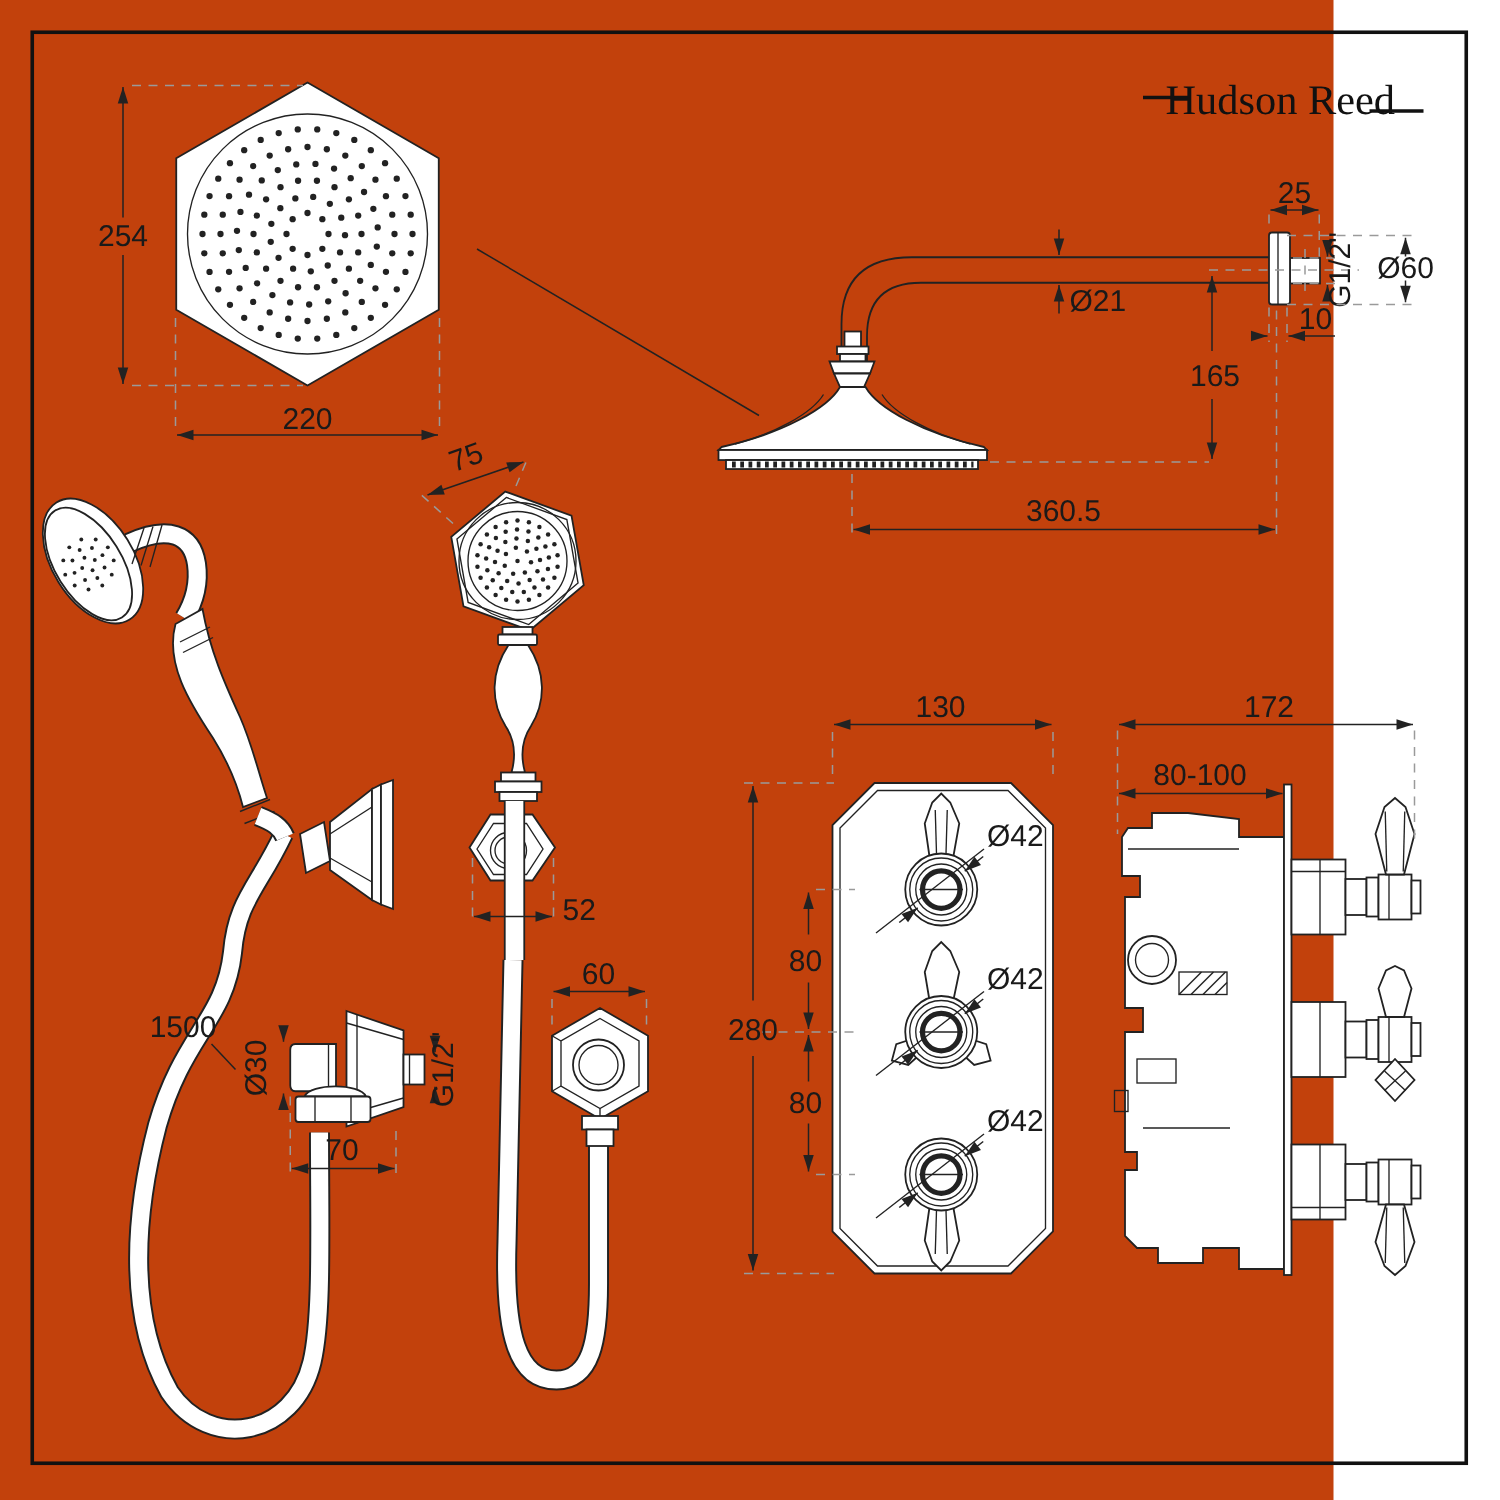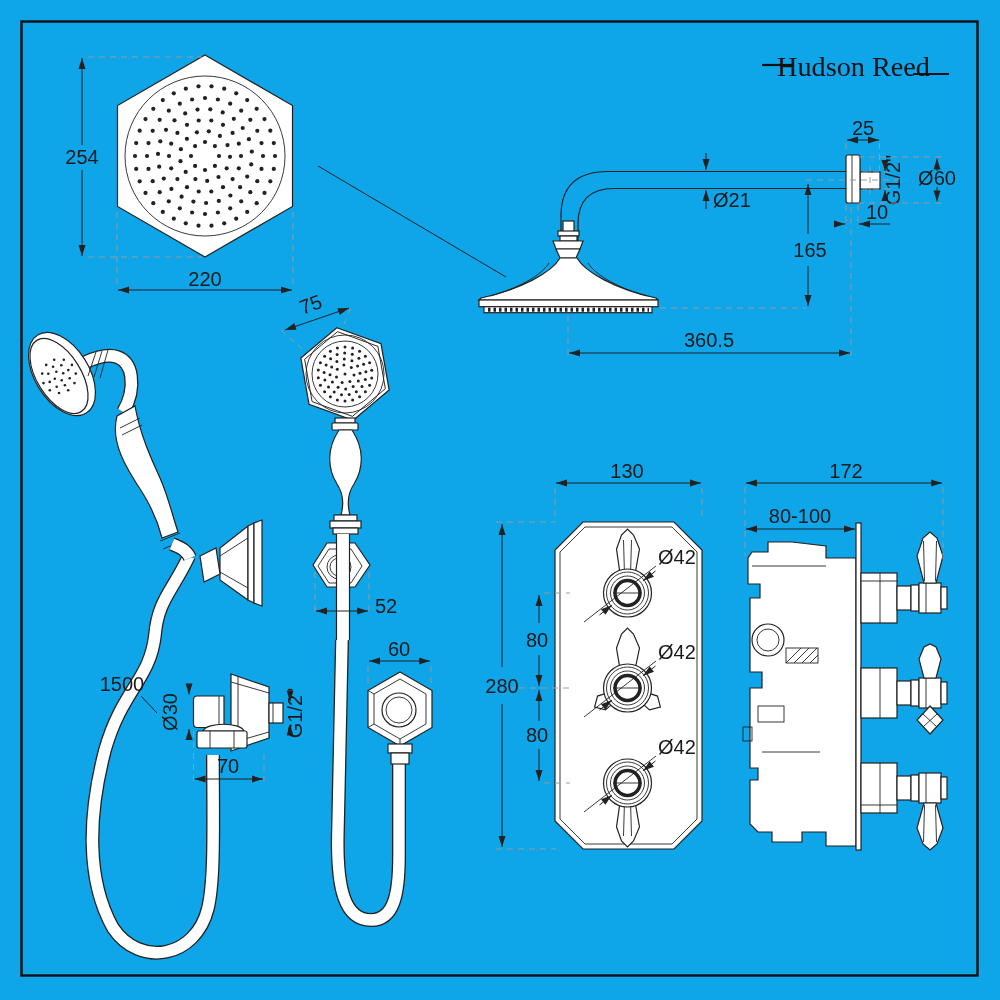--- a/index.html
+++ b/index.html
@@ -1,16 +1,16 @@
 <!DOCTYPE html>
 <html><head>
 <meta charset="utf-8">
 <style>
   html,body{margin:0;padding:0;background:#fff;}
-  .page{width:1000px;height:1000px;position:relative;background:#0ea5e9;font-family:"Liberation Sans",sans-serif;}
+  .page{width:889px;height:1000px;position:relative;background:#c2410c;font-family:"Liberation Sans",sans-serif;}
   svg{display:block;}
   .lbl{font-family:"Liberation Sans",sans-serif;font-size:20px;fill:#1a1a1a;}
   .logo{font-family:"Liberation Serif",serif;font-size:28px;fill:#111;}
   .ol{fill:#fff;stroke:#222;stroke-width:1.2;}
   .ln{fill:none;stroke:#222;stroke-width:1.2;}
   .thin{fill:none;stroke:#222;stroke-width:0.9;}
   .dim{fill:none;stroke:#222;stroke-width:1;}
   .dsh{fill:none;stroke:#9a9a9a;stroke-width:1;stroke-dasharray:6 5;}
   .tube-o{fill:none;stroke:#222;stroke-width:14;}
   .tube-i{fill:none;stroke:#fff;stroke-width:11.4;}

